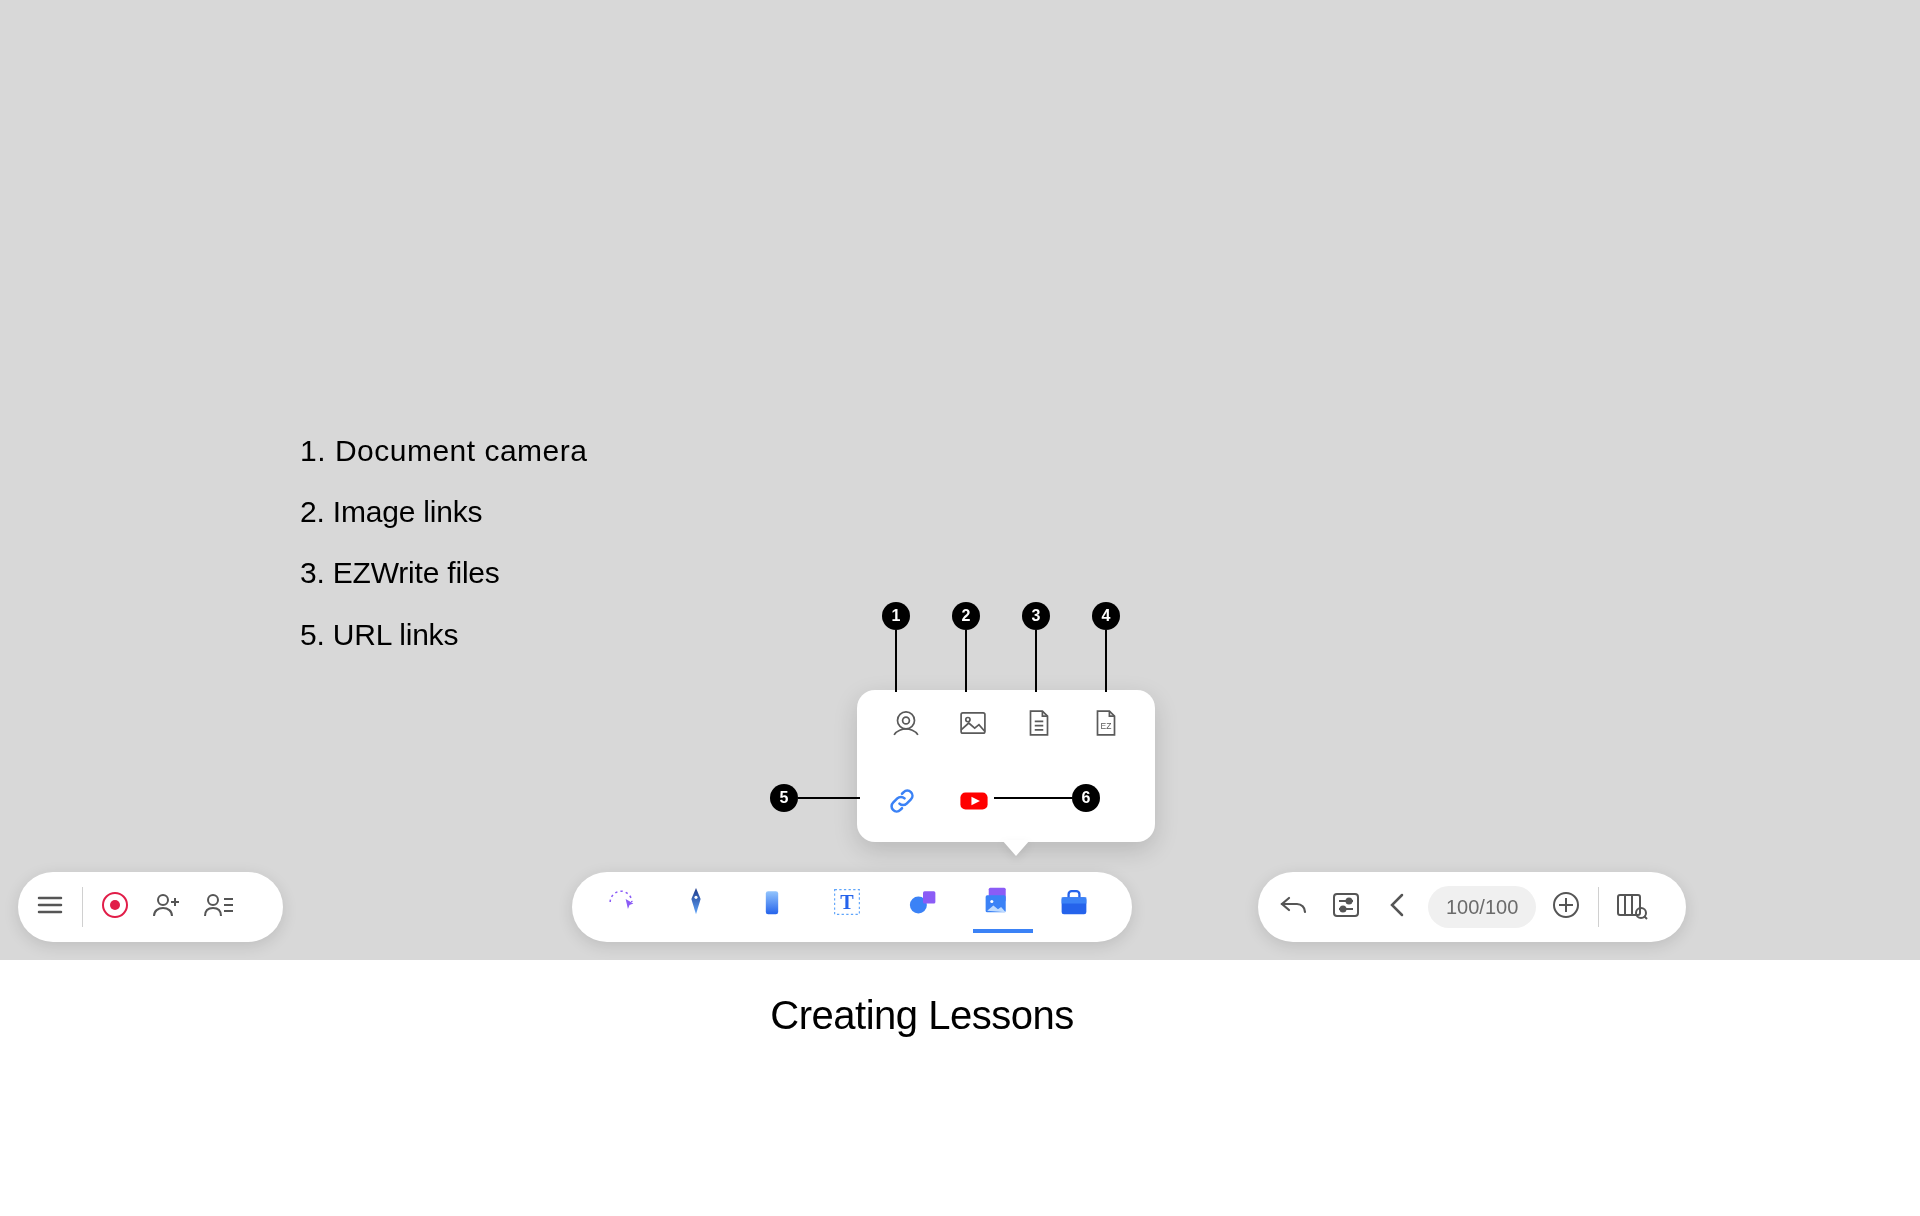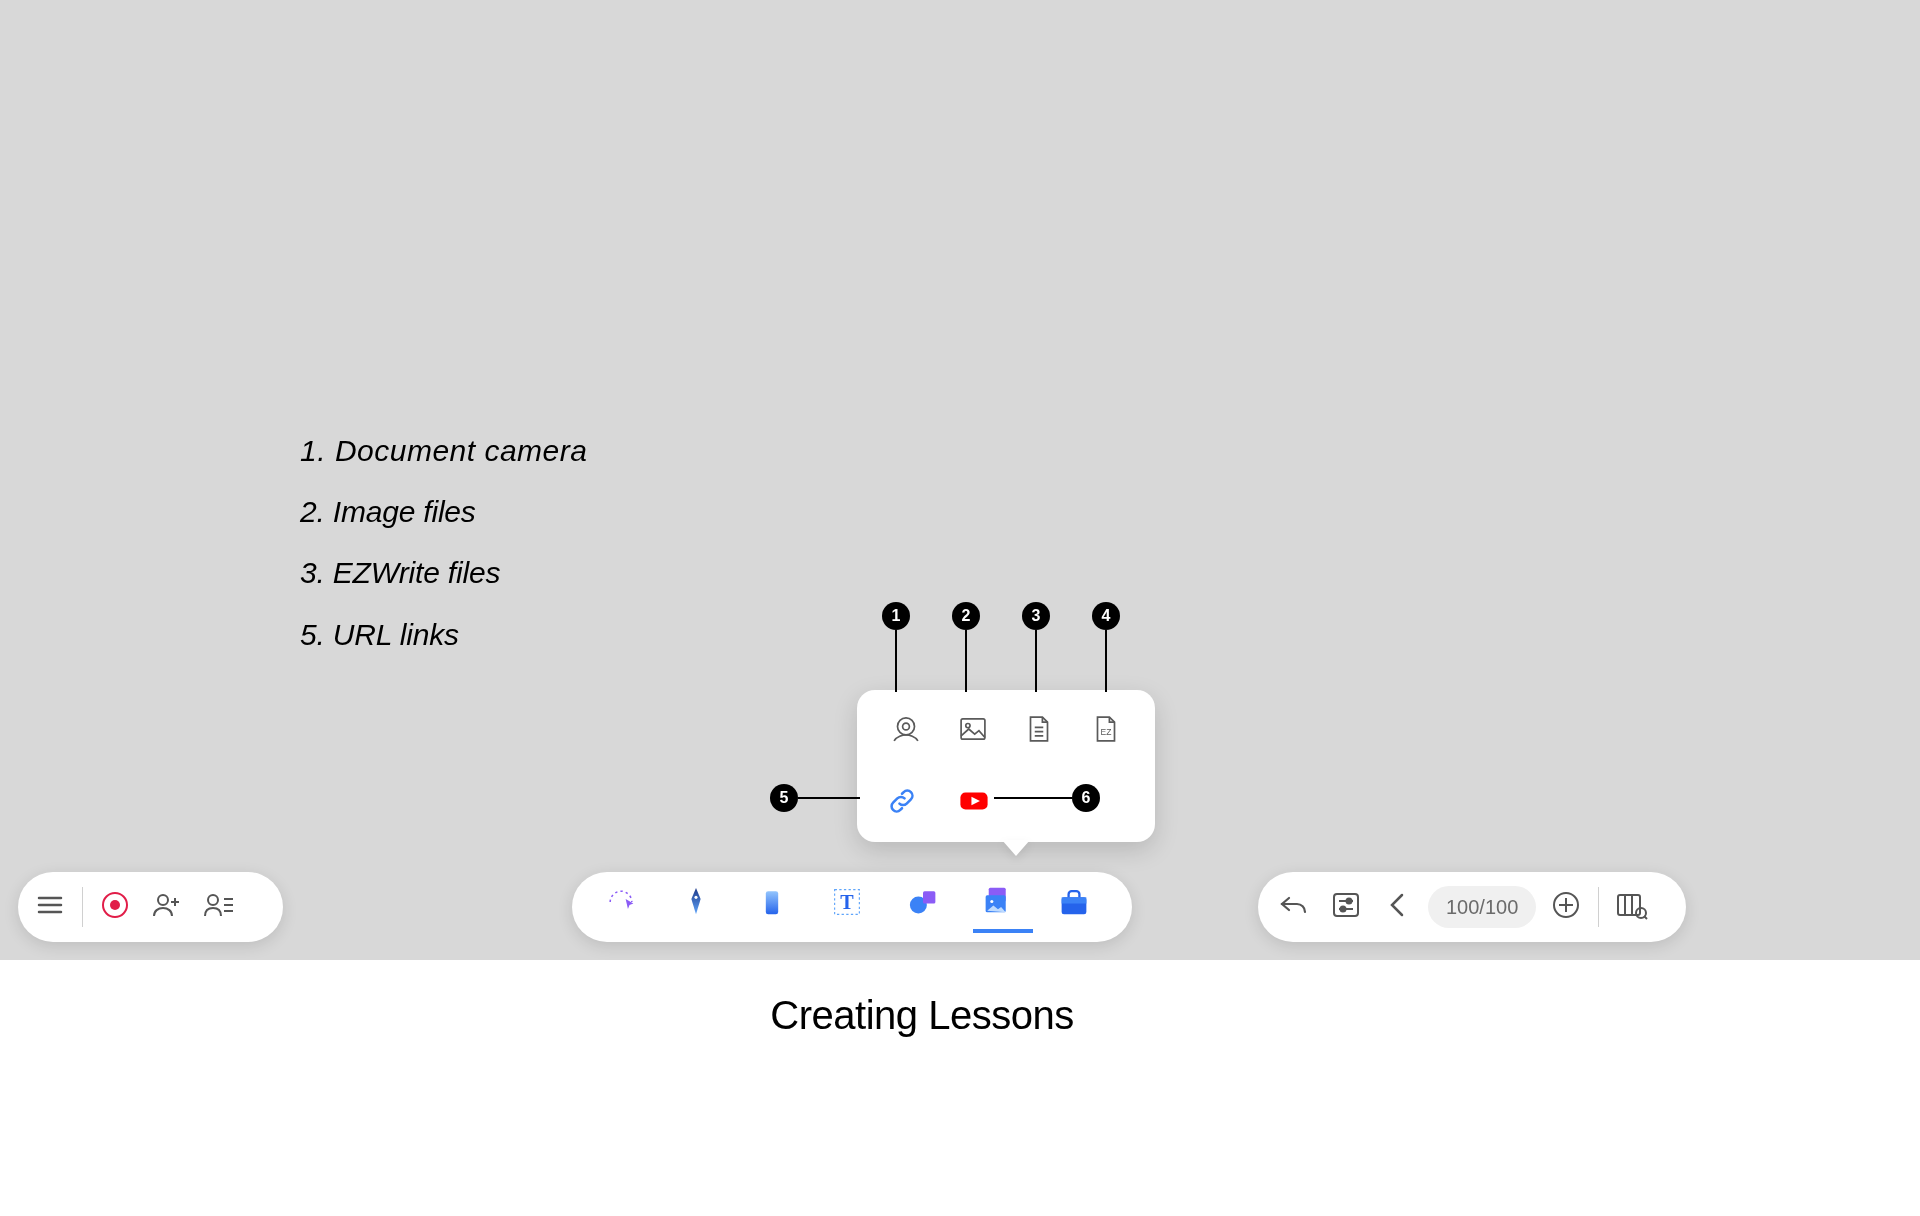--- a/index.html
+++ b/index.html
@@ -22,21 +22,20 @@
   }
   
   .legend {
     position: absolute;
     left: 300px;
     top: 435px;
     font-size: 30px;
     line-height: 1.04;
     color: #000;
     letter-spacing: -0.2px;
-    font-style: italic;
   }
   .legend-item { margin-bottom: 30px; white-space: nowrap; }
   .legend-item-1 { letter-spacing: 0.5px; }
   
   .popover {
     position: absolute;
     left: 857px;
     top: 690px;
     width: 298px;
     height: 152px;
@@ -55,21 +54,21 @@
     border-top: 16px solid #fff;
     filter: drop-shadow(0 4px 4px rgba(0,0,0,0.08));
   }
   .popover-row {
     position: absolute;
     left: 0; right: 0;
     display: flex;
     justify-content: space-around;
     align-items: center;
   }
-  .popover-row.top { top: 20px; height: 42px; padding: 0 16px; text-align: center; }
+  .popover-row.top { top: 14px; height: 42px; padding: 0 16px; text-align: center; }
   .popover-row.bottom { top: 92px; height: 42px; justify-content: flex-start; padding-left: 26px; gap: 34px; }
   .popover-icon {
     width: 38px; height: 38px;
     display: flex; align-items: center; justify-content: center;
   }
   .popover-icon svg { width: 34px; height: 34px; }
   
   .badge {
     position: absolute;
     width: 28px; height: 28px;
@@ -141,21 +140,21 @@
 
 <div class="canvas-area">
 
   <div class="legend">
     <div class="legend-item legend-item-1">
       <span>1.</span>
       <span> Document camera</span>
     </div>
     <div class="legend-item">
       <span>2.</span>
-      <span>Image files</span>
+      <span>Image links</span>
     </div>
     <div class="legend-item">
       <span>3.</span>
       <span>EZWrite files</span>
     </div>
     <div class="legend-item">
       <span>5.</span>
       <span>URL links</span>
     </div>
   </div>

